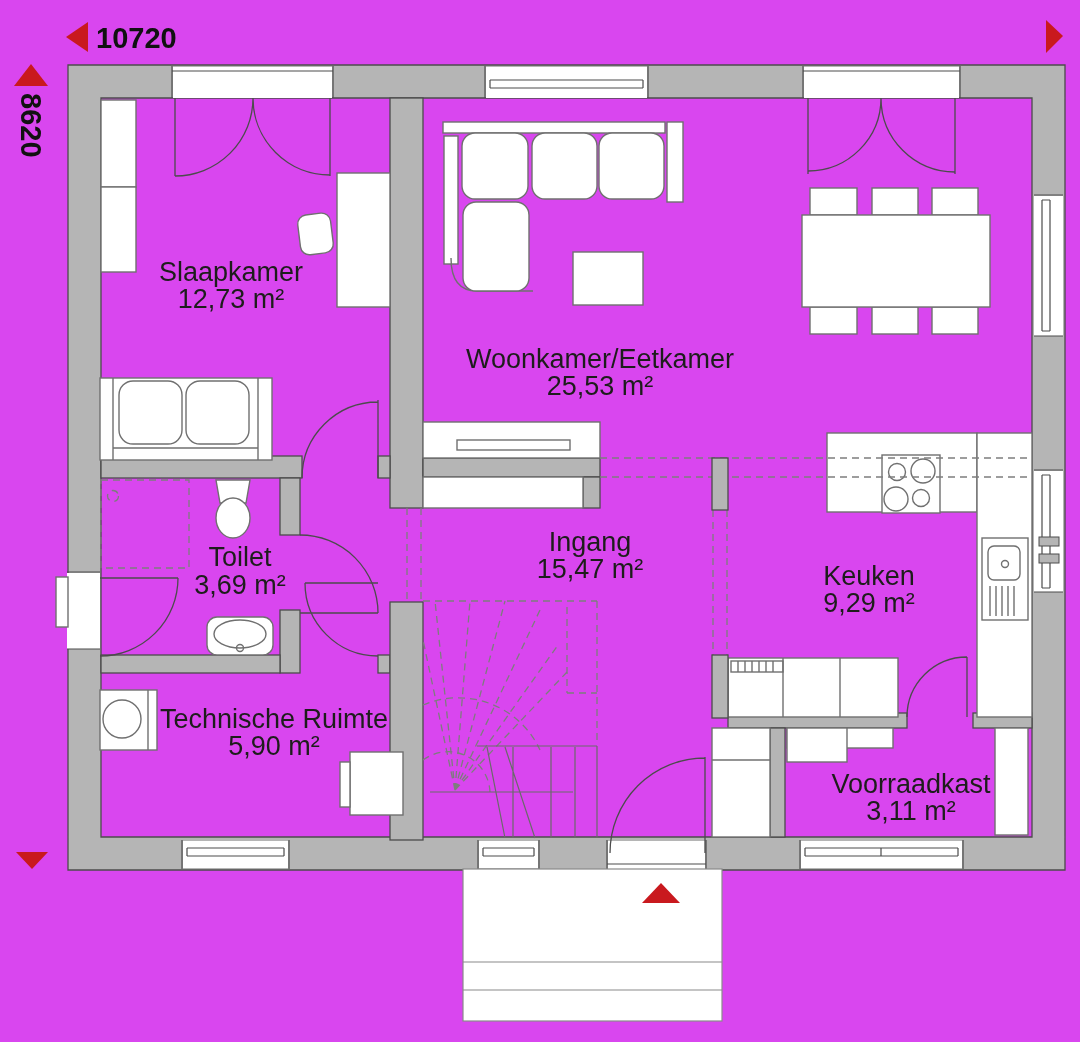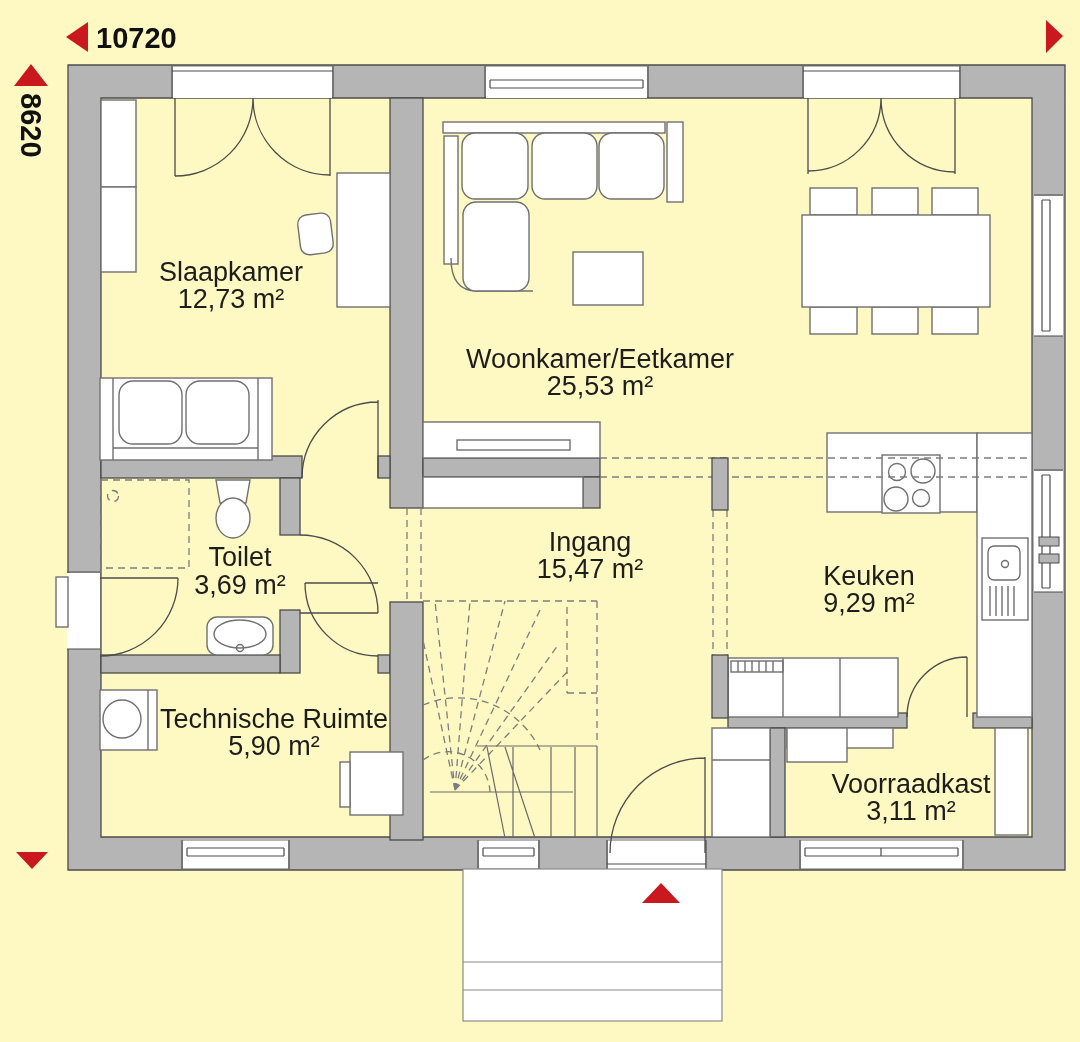--- a/index.html
+++ b/index.html
@@ -1,16 +1,16 @@
 <!DOCTYPE html>
 <html><head>
 <meta charset="utf-8">
 <style>
   html,body{margin:0;padding:0;background:#ffffff;}
-  .page{width:1080px;height:1042px;position:relative;background:#fef9c3;font-family:"Liberation Sans",sans-serif;}
+  .page{width:1080px;height:1042px;position:relative;background:#d946ef;font-family:"Liberation Sans",sans-serif;}
   svg{display:block;}
   .wall{fill:#b5b5b5;stroke:#4c4c4c;stroke-width:1.3;}
   .wallflat{fill:#b5b5b5;stroke:#4c4c4c;stroke-width:1;}
   .cut{fill:#ffffff;stroke:none;}
   .frame{stroke:#4c4c4c;stroke-width:1.2;fill:none;}
   .furn{fill:#ffffff;stroke:#707070;stroke-width:1.4;}
   .furnline{stroke:#707070;stroke-width:1.4;fill:none;}
   .door{stroke:#4c4c4c;stroke-width:1.3;fill:none;}
   .dash{stroke:#7d7d7d;stroke-width:1.3;fill:none;stroke-dasharray:7 5;}
   .stairsolid{stroke:#6a6a6a;stroke-width:1.2;fill:none;}

